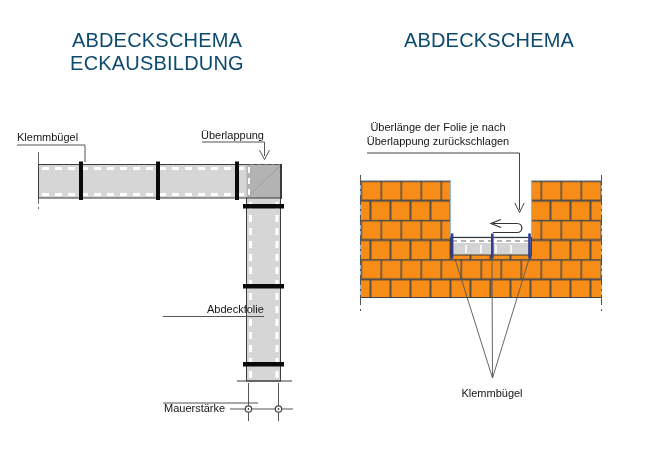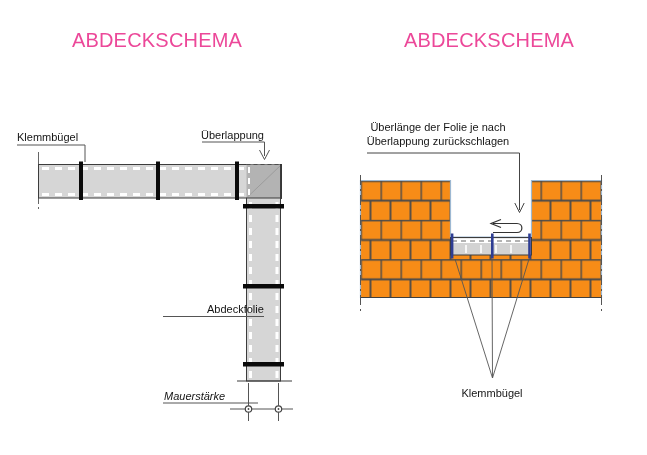--- a/index.html
+++ b/index.html
@@ -13,21 +13,21 @@
   .canvas svg{position:absolute;left:0;top:0;}
   .lbl{
     position:absolute;
     color:#151515;
     font-size:11px;
     line-height:12px;
     white-space:nowrap;
   }
   .title{
     position:absolute;
-    color:#ec4899;
+    color:#0c4a6e;
     font-size:20px;
     line-height:23px;
     text-align:center;
     width:240px;
     letter-spacing:0.2px;
   }
   .note{
     position:absolute;
     color:#151515;
     font-size:11px;
@@ -135,33 +135,34 @@
 
       <g>
         <path d="M493,232.5 H517 C523.5,232.5 523.5,223.5 517,223.5 H493" fill="none" stroke="#333" stroke-width="1.2"></path>
         <polyline points="501,219.5 491,223.5 501,227.5" fill="none" stroke="#333" stroke-width="1.2"></polyline>
       </g>
     </g>
   </svg>
 
   <div class="title" style="left:37px;top:29px;">
     <div>ABDECKSCHEMA</div>
+    <div>ECKAUSBILDUNG</div>
   </div>
 
   <div class="title" style="left:369px;top:29px;">
     <div>ABDECKSCHEMA</div>
   </div>
 
   <div class="lbl" style="left:17px;top:131px;">Klemmbügel</div>
 
   <div class="lbl" style="left:201px;top:129px;">Überlappung</div>
 
   <div class="lbl" style="left:163px;top:303px;margin-left:44px;">Abdeckfolie</div>
 
-  <div class="lbl" style="left:164px;top:390px;font-style:italic;">Mauerstärke</div>
+  <div class="lbl" style="left:164px;top:402px;">Mauerstärke</div>
 
   <div class="note" style="left:353px;top:121px;">
     <div>Überlänge der Folie je nach</div>
     <div>Überlappung zurückschlagen</div>
   </div>
 
   <div class="note" style="left:407px;top:387px;">Klemmbügel</div>
 
 </div>
 

